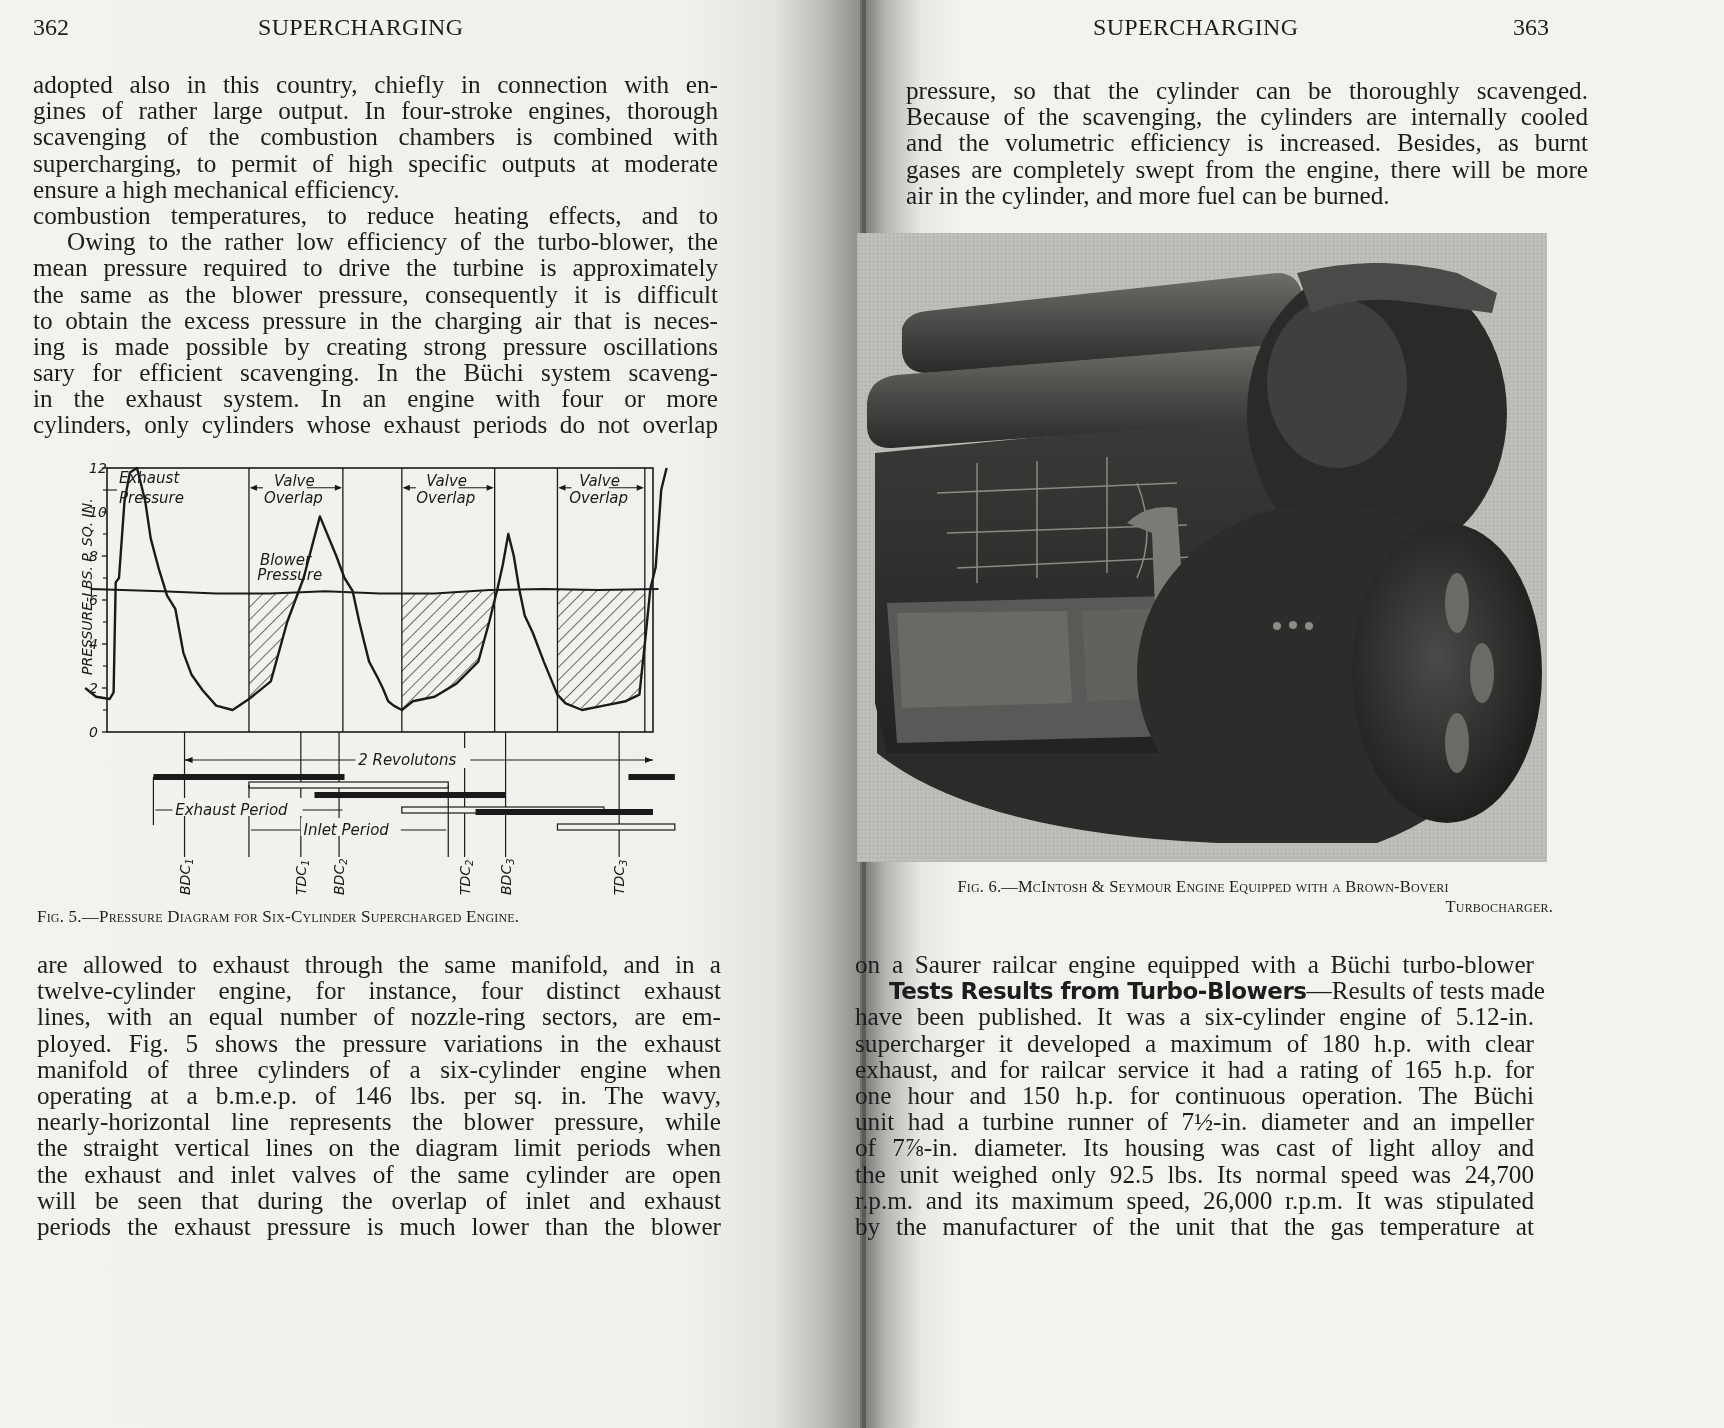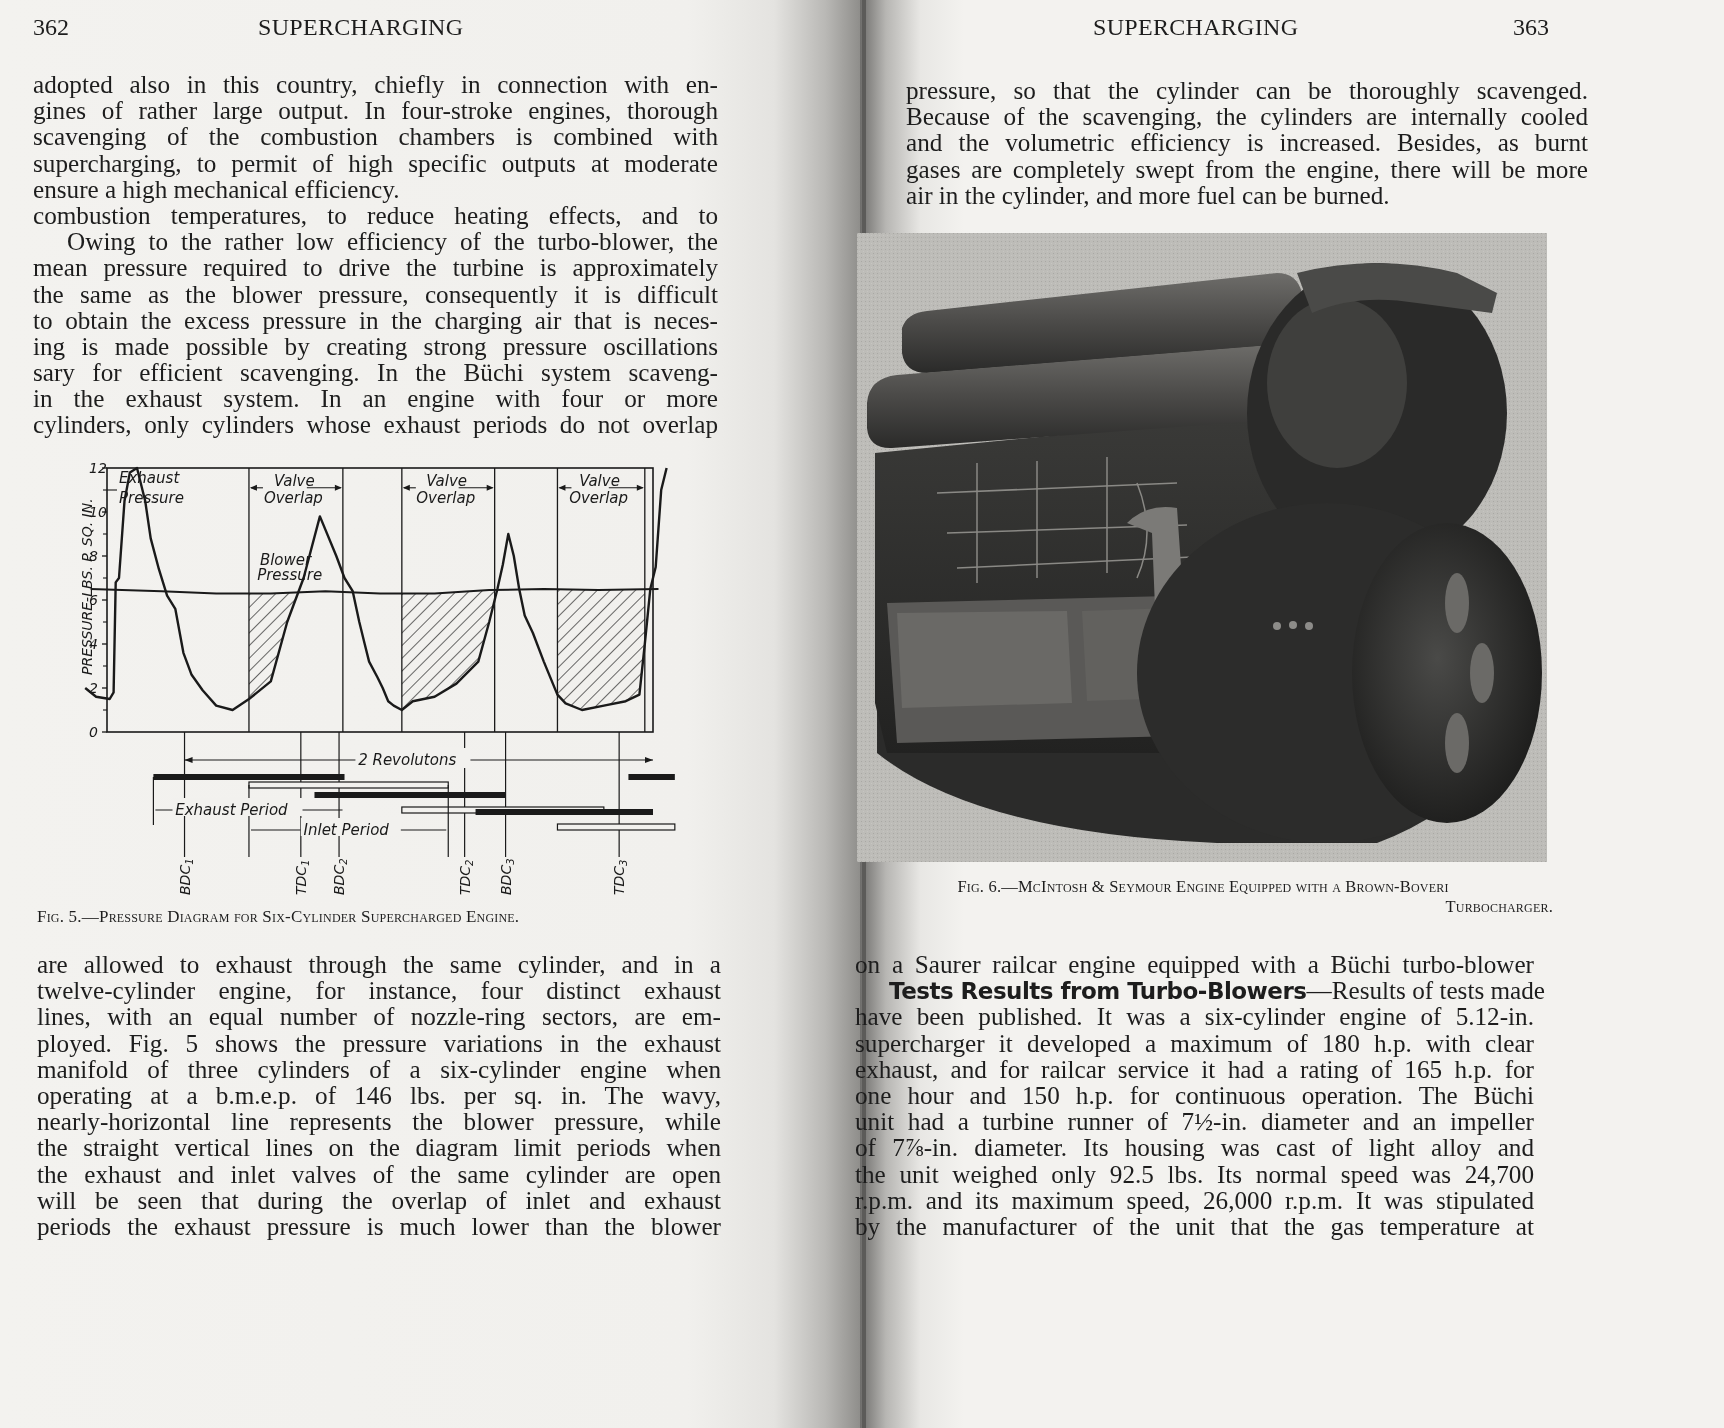--- a/index.html
+++ b/index.html
@@ -162,21 +162,21 @@
         <text x="233.56" y="380" class="chart-label">Inlet Period</text>
       </g>
   </svg>
 </div>
 
 <div class="caption" style="left:37px; top:907px;">
   <span class="sc">Fig. 5.</span><span class="sc">—Pressure Diagram for Six-Cylinder Supercharged Engine.</span>
 </div>
 
 <div class="body-text" id="lp-bottom" style="left:37px; top:952px; width:684px;">
-    <span class="ln">are allowed to exhaust through the same cylinder, and in a</span>
+    <span class="ln">are allowed to exhaust through the same manifold, and in a</span>
     <span class="ln">twelve-cylinder engine, for instance, four distinct exhaust</span>
     <span class="ln">lines, with an equal number of nozzle-ring sectors, are em-</span>
     <span class="ln">ployed.  Fig. 5 shows the pressure variations in the exhaust</span>
     <span class="ln">manifold of three cylinders of a six-cylinder engine when</span>
     <span class="ln">operating at a b.m.e.p. of 146 lbs. per sq. in.  The wavy,</span>
     <span class="ln">nearly-horizontal line represents the blower pressure, while</span>
     <span class="ln">the straight vertical lines on the diagram limit periods when</span>
     <span class="ln">the exhaust and inlet valves of the same cylinder are open</span>
     <span class="ln">will be seen that during the overlap of inlet and exhaust</span>
     <span class="ln">periods the exhaust pressure is much lower than the blower</span>

